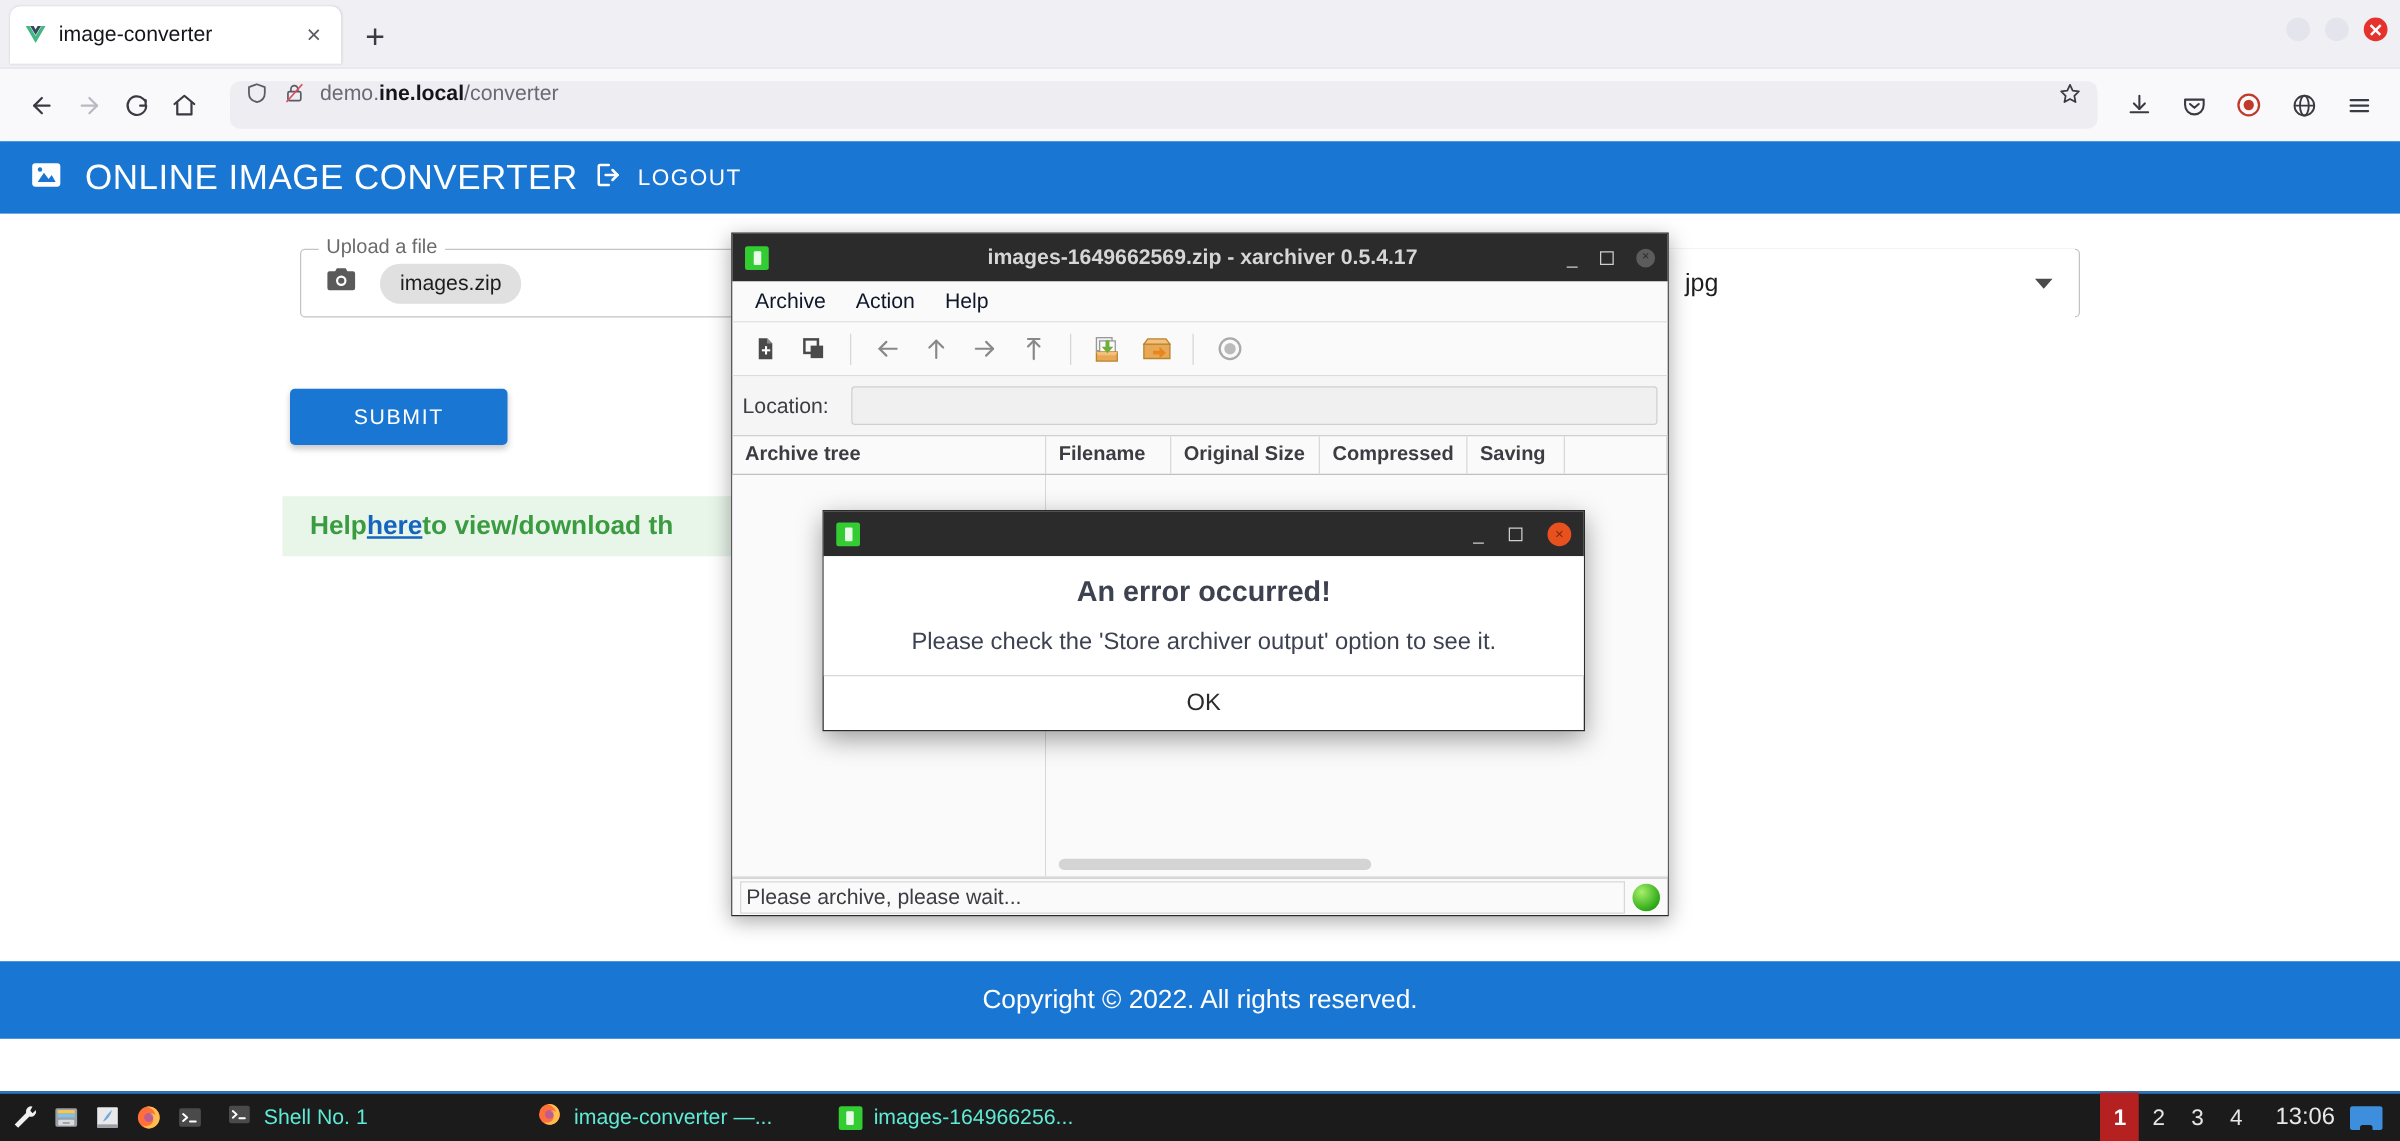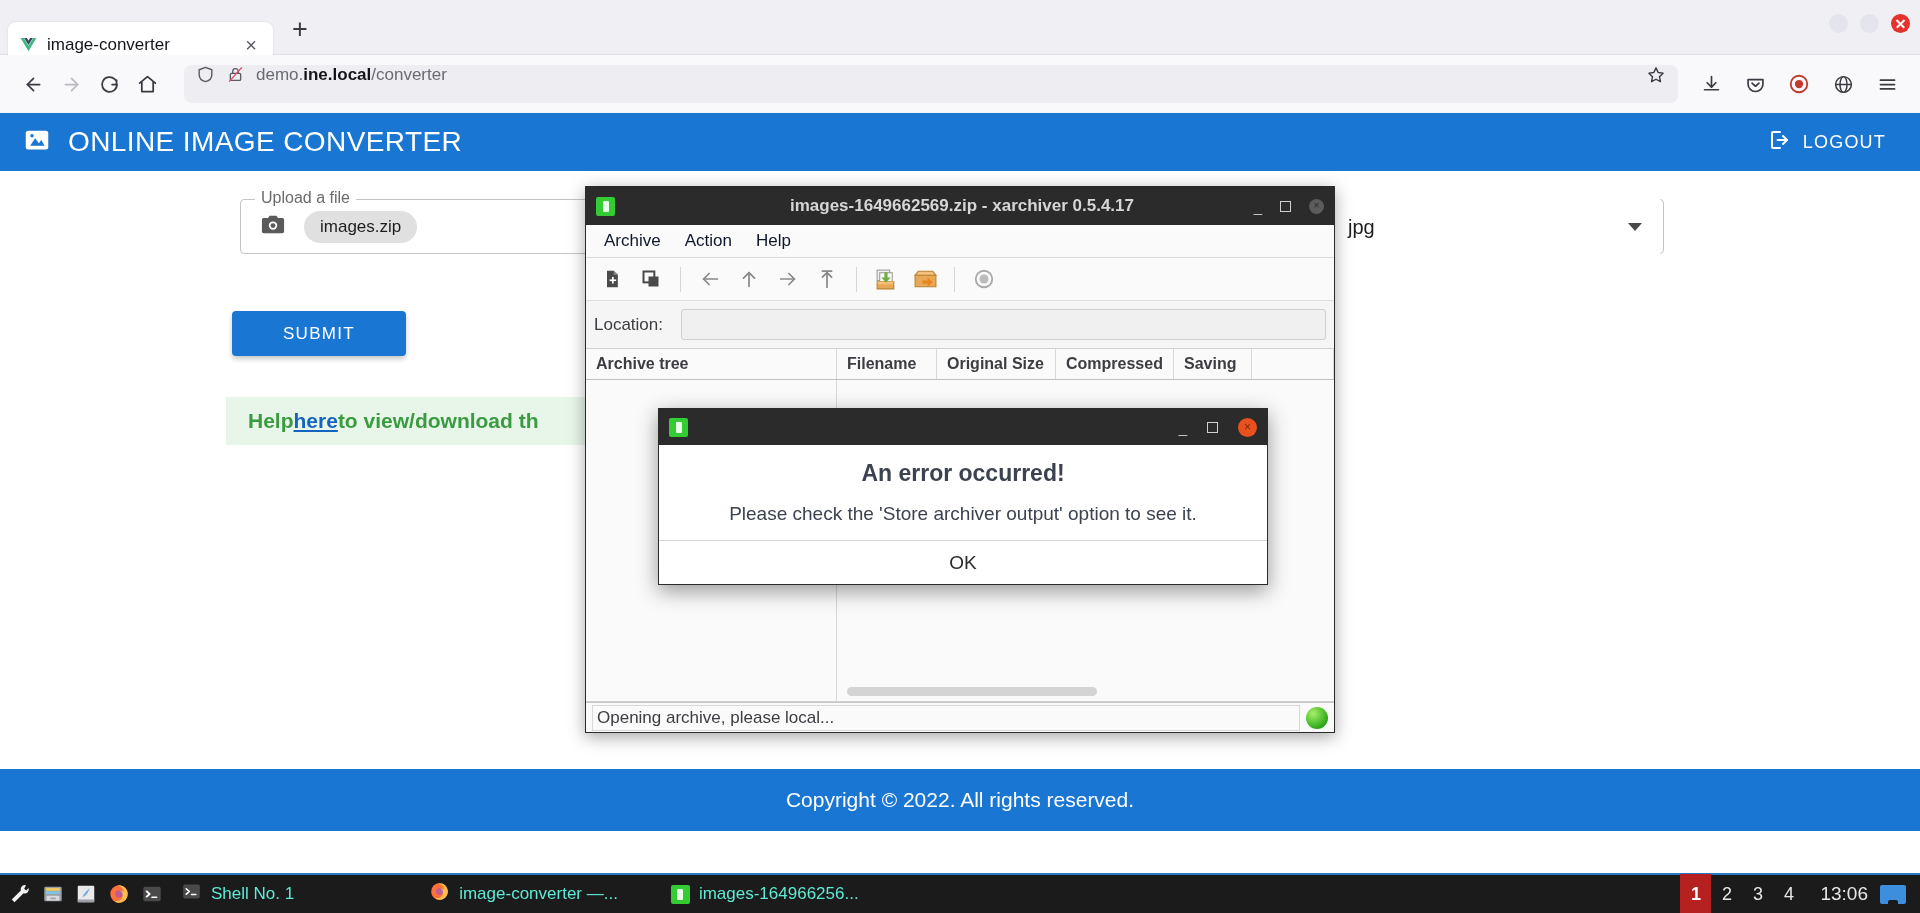--- a/index.html
+++ b/index.html
@@ -8,21 +8,21 @@
     font-family: "Liberation Sans", sans-serif;
     overflow: hidden;
     background: #fff;
   }
   #root { position: relative; width: 1920px; height: 913px; }
 
   
   .browser-chrome { position: absolute; left:0; top:0; width:1920px; height:113px; background:#f9f9fb; }
   .tabstrip { position:relative; height:55px; background:#f0f0f4; border-bottom:1px solid #e0e0e6; }
   .tab {
-    position:absolute; left:8px; top:22px; width:265px; height:46px;
+    position:absolute; left:8px; top:5px; width:265px; height:46px;
     background:#ffffff; border-radius:8px 8px 0 0;
     display:flex; align-items:center; padding:0 10px; gap:9px;
     box-shadow: 0 0 2px rgba(0,0,0,.14);
   }
   .tab-favicon { width:20px; height:20px; flex:0 0 20px; display:flex; align-items:center; justify-content:center; }
   .tab-title { font-size:17px; color:#15141a; flex:1; white-space:nowrap; overflow:hidden; text-overflow:ellipsis; }
   .tab-close { width:24px; height:24px; display:flex; align-items:center; justify-content:center;
      font-size:20px; color:#5b5b66; line-height:1; border-radius:4px; }
   .newtab { position:absolute; left:285px; top:14px; width:30px; height:30px;
      display:flex; align-items:center; justify-content:center; font-size:27px; color:#3a3a42; line-height:1; }
@@ -42,21 +42,21 @@
     flex:1; height:38px; margin:0 14px 0 18px; background:#ededf2; border-radius:8px;
     display:flex; align-items:flex-start; padding:0 12px; gap:11px;
   }
   .url-text { font-size:17px; color:#6a6a75; flex:1; }
   .url-text b { color:#15141a; font-weight:700; }
   .toolbar-right { display:flex; align-items:center; gap:6px; }
 
   
   .page { position:absolute; left:0; top:113px; width:1920px; height:780px; background:#fff; }
   .appbar {
-    height:58px; background:#1976d2; display:flex; align-items:center; justify-content:space-between;
+    height:58px; background:#1976d2; display:flex; align-items:center; 
     padding:0 22px; box-shadow:0 2px 4px rgba(0,0,0,.2);
   }
   .appbar-left { display:flex; align-items:center; gap:16px; }
   .app-title { color:#fff; font-size:28px; letter-spacing:.4px; font-weight:400; }
   .logout { display:flex; align-items:center; gap:12px; color:#fff; font-size:18px; letter-spacing:1.2px; padding:8px 12px; }
 
   .content { position:relative; height:calc(780px - 58px - 62px); background:#fff; }
   .form-area { position:absolute; left:240px; top:28px; }
   .fieldset {
     position:relative; width:1424px; height:55px; border:1px solid #c4c4c4; border-radius:4px;
@@ -434,21 +434,21 @@
     </div>
 
     <div class="xa-body">
       <div class="xa-tree"></div>
       <div class="xa-list">
         <div class="xa-hscroll"></div>
       </div>
     </div>
 
     <div class="xa-status">
-      <span class="xa-status-text">Opening archive, please local...</span>
+      <span class="xa-status-text">Please archive, please wait...</span>
       <span class="led"></span>
     </div>
   </div>
 
   <div class="errdlg">
     <div class="err-title">
       <span class="xa-icon"></span>
       <span class="err-wbtns">
         <span class="xa-wb">_</span>
         <span class="xa-wb sq"></span>

